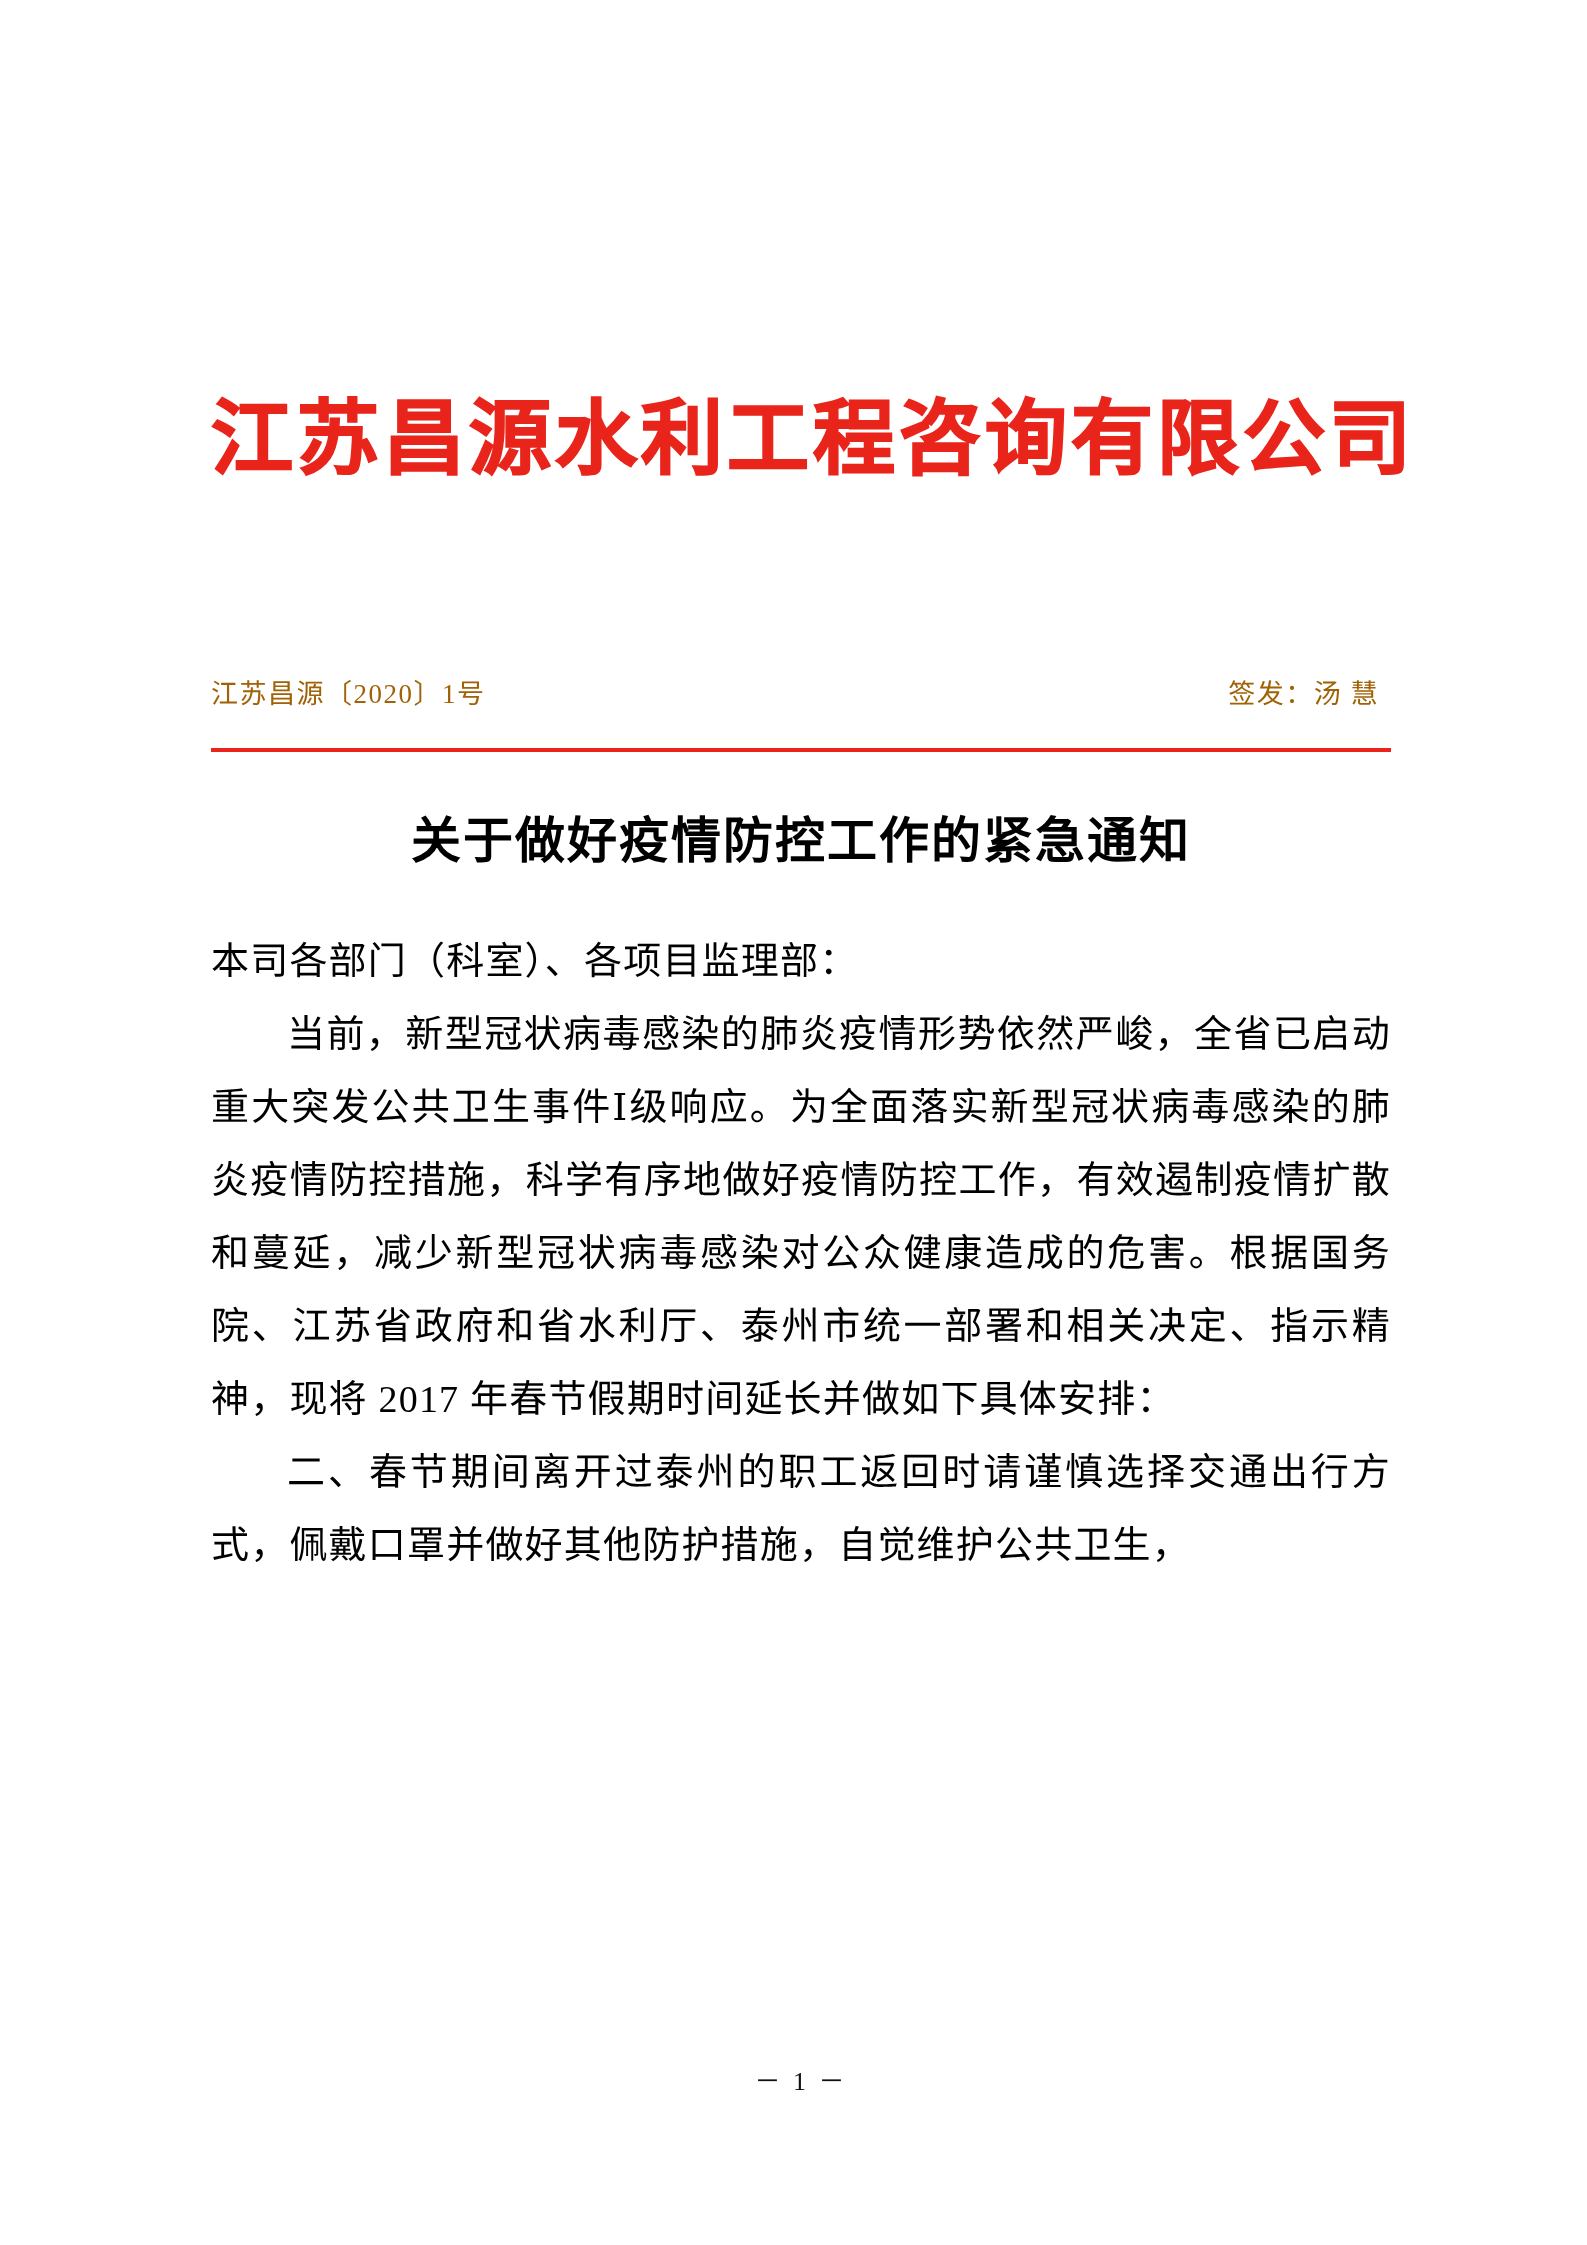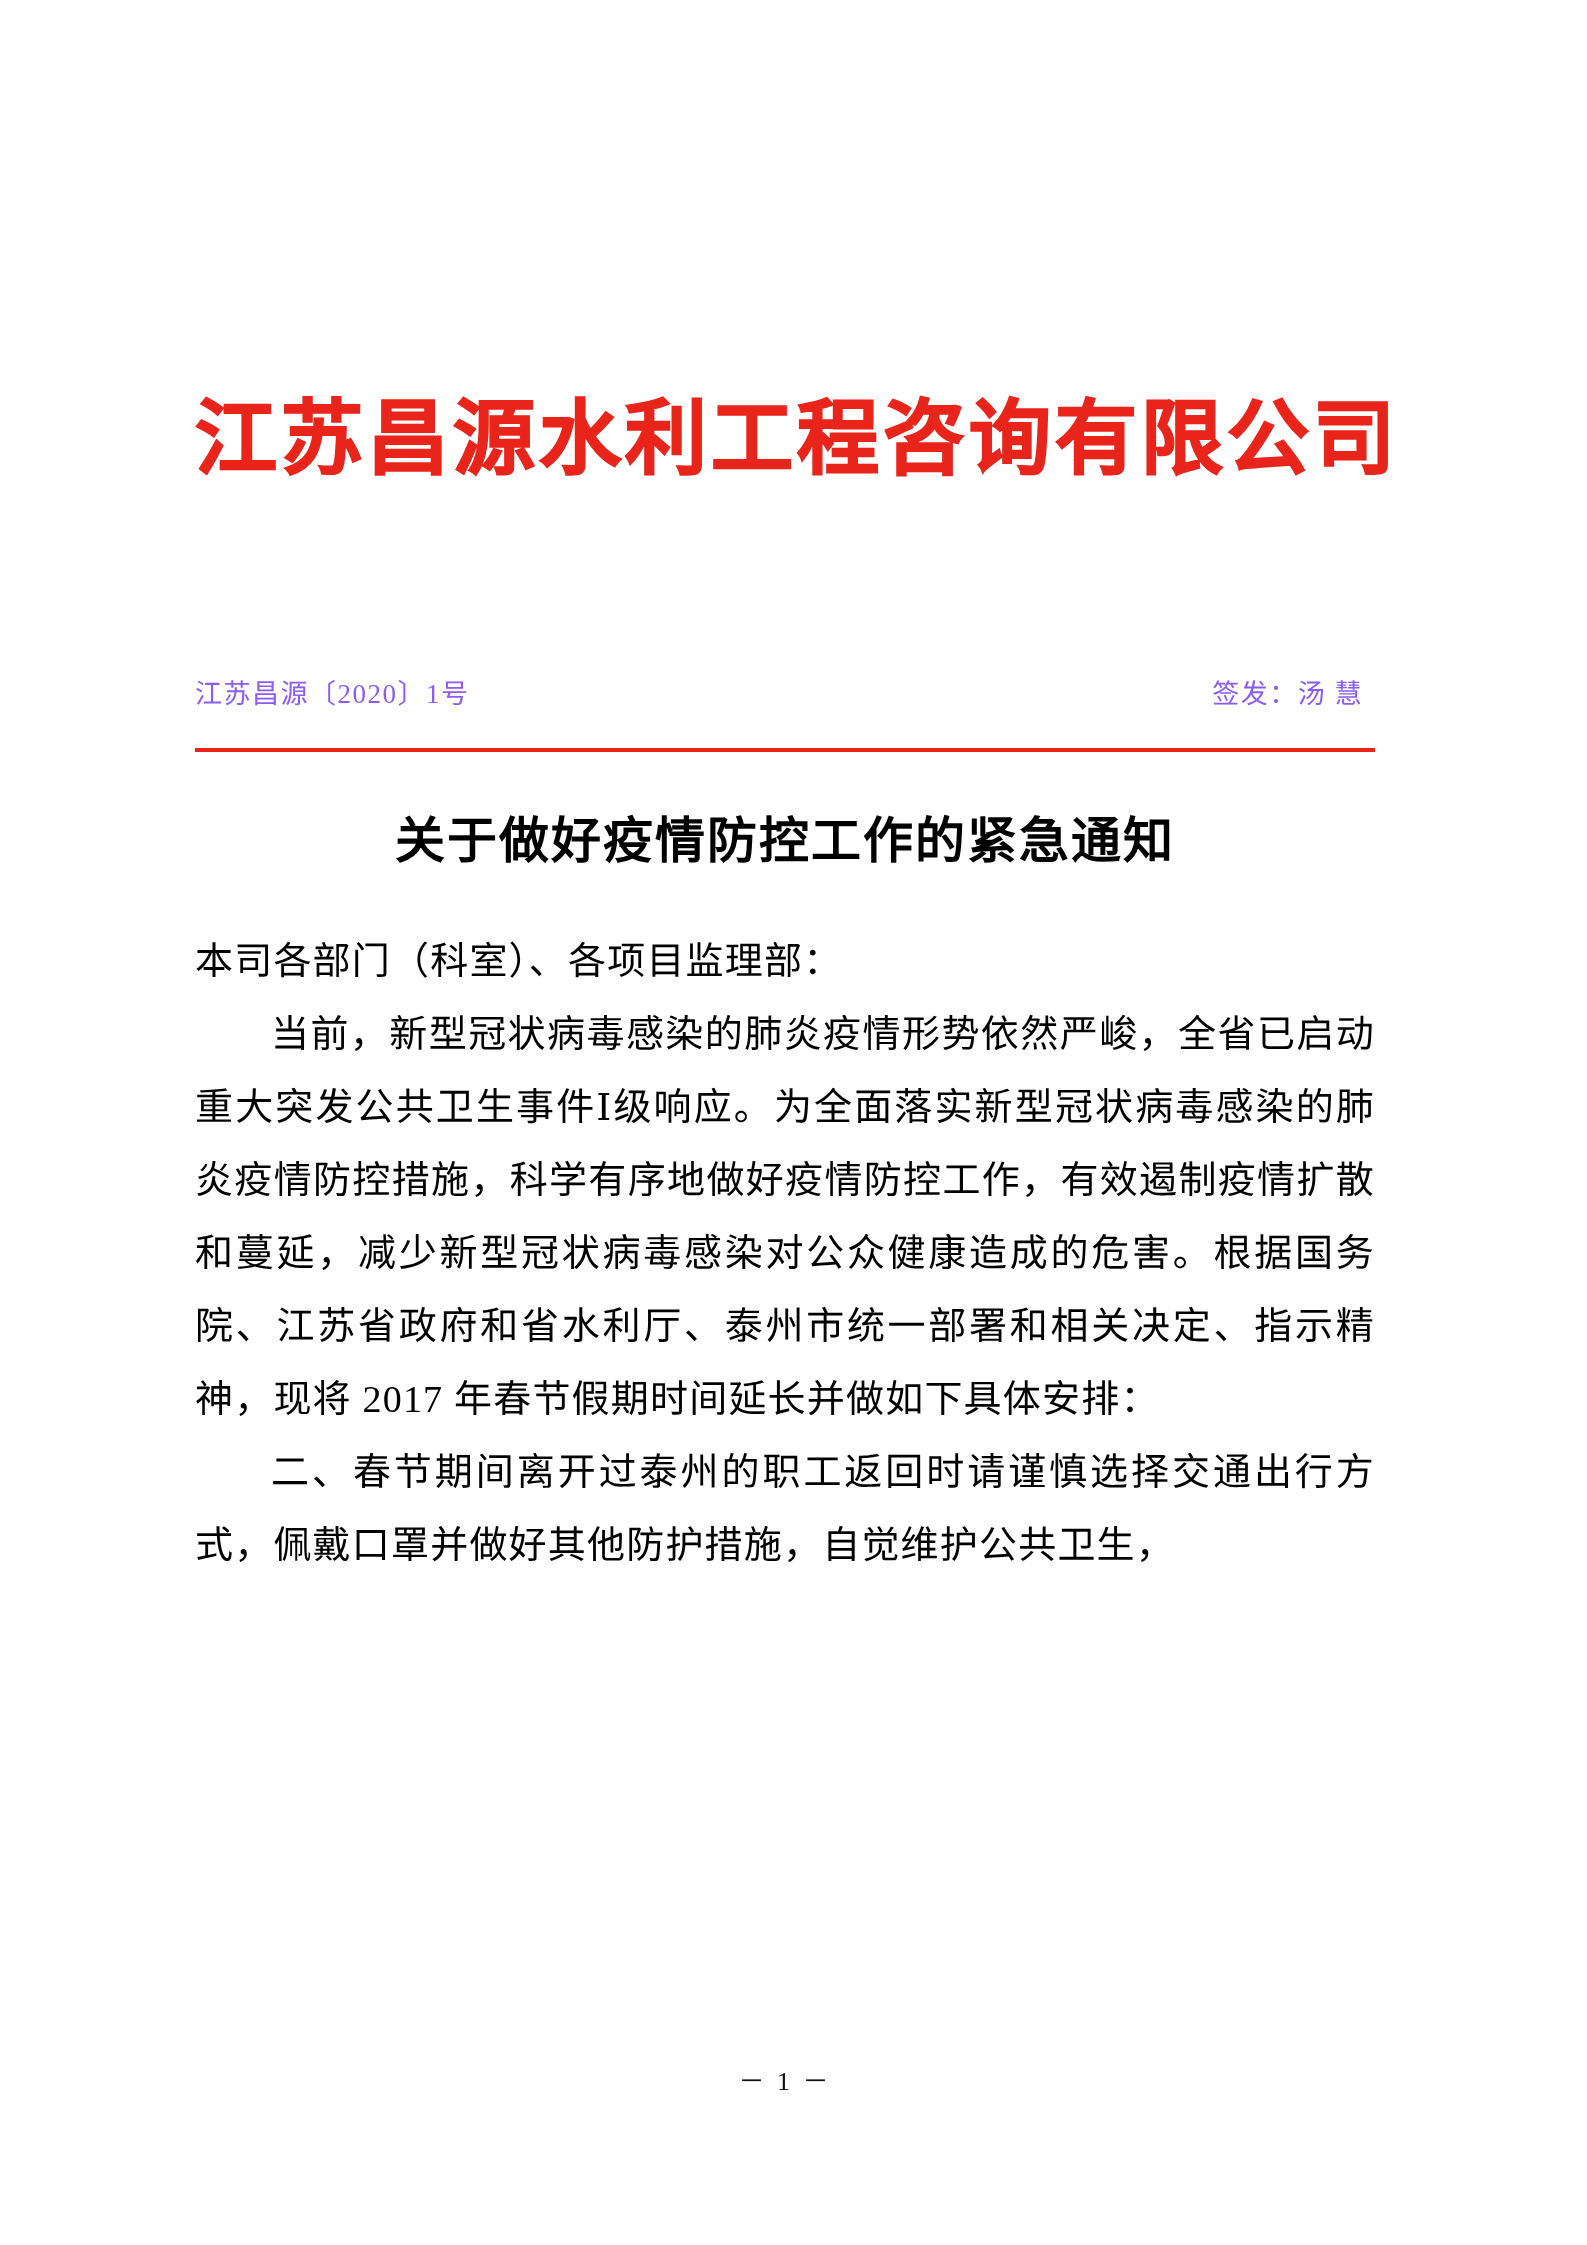--- a/index.html
+++ b/index.html
@@ -22,21 +22,21 @@
     left: 0;
     top: 0;
     width: 1587px;
     height: 2245px;
     background: #fff;
   }
 
   
   .content {
     position: absolute;
-    left: 195px;
+    left: 211px;
     top: 0;
     width: 1180px;
     height: 1755px;
   }
 
   
   .masthead {
     position: absolute;
     left: 0;
     top: 395px;
@@ -54,21 +54,21 @@
 
   
   .docline {
     position: absolute;
     left: 0;
     top: 672px;
     width: 1180px;
     height: 40px;
     font-size: 27px;
     letter-spacing: 1.5px;
-    color: #8b5cf6;
+    color: #a16207;
   }
   .docline .num {
     position: absolute;
     left: 0;
     top: 0;
     white-space: nowrap;
   }
   .docline .signer {
     position: absolute;
     right: 12px;

